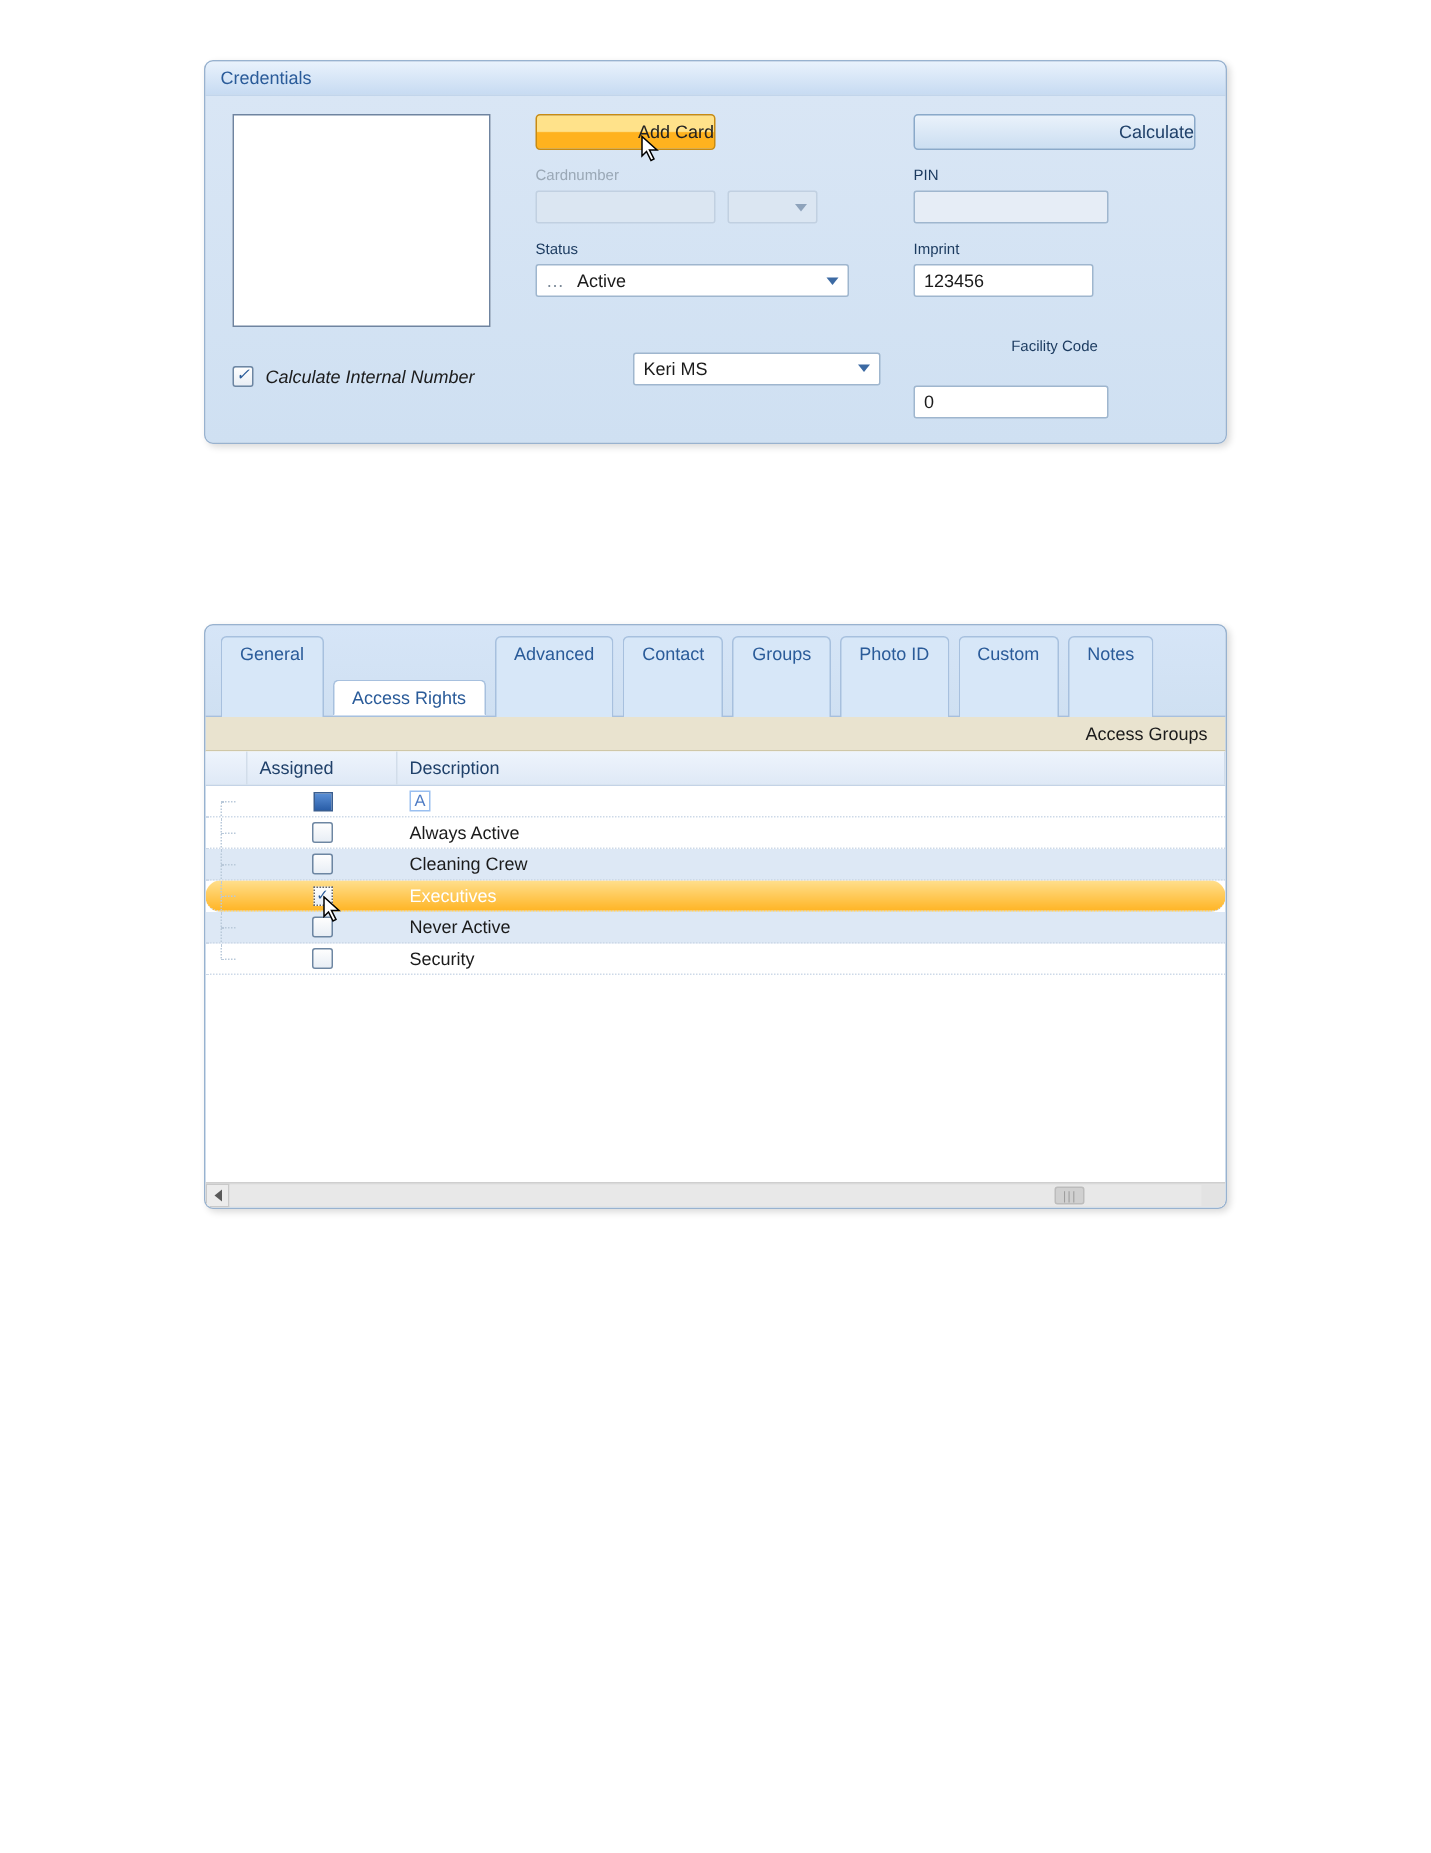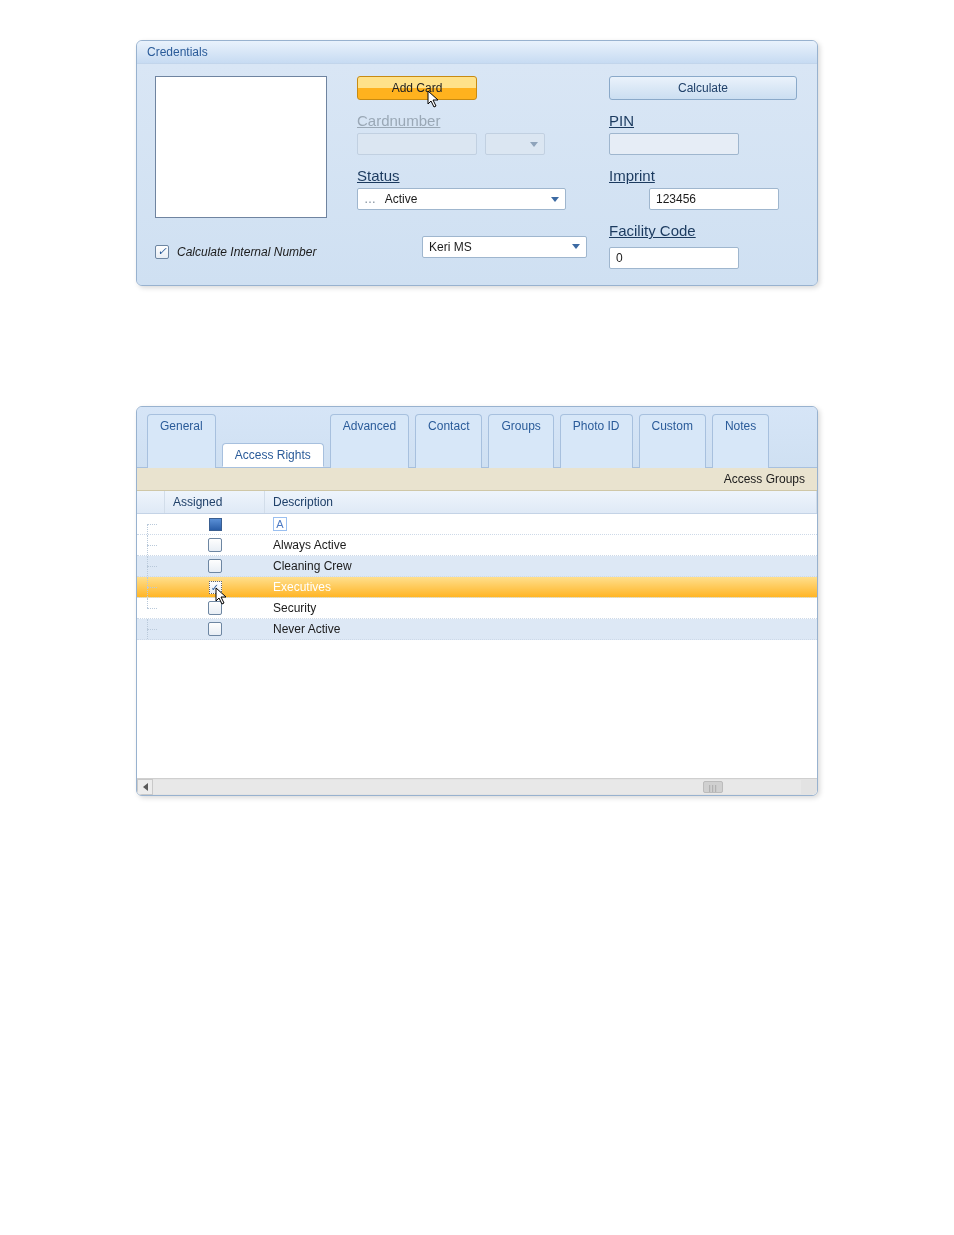--- a/index.html
+++ b/index.html
@@ -117,23 +117,22 @@
   }
 
   .col {
     display: flex;
     flex-direction: column;
     gap: 4px;
   }
 
   .label {
     color: var(--label);
-    font-size: 15px;
+    font-size: 10px;
     margin-top: 4px;
-    text-decoration: underline;
   }
   .label.disabled {
     color: var(--disabled-label);
   }
 
   .text-input, .dropdown {
     height: 22px;
     border: 1px solid var(--input-border);
     background: var(--input-bg);
     border-radius: 2px;
@@ -176,21 +175,21 @@
 
   .btn {
     height: 24px;
     min-width: 120px;
     border: 1px solid var(--btn-border);
     border-radius: 3px;
     background: linear-gradient(to bottom, var(--btn-bg-top), var(--btn-bg-bot));
     color: #20416a;
     display: inline-flex;
     align-items: center;
-    justify-content: center;
+    justify-content: flex-end;
     cursor: default;
     box-sizing: border-box;
   }
   .btn.addcard {
     background: linear-gradient(to bottom, var(--addcard-top) 0%, var(--addcard-top) 48%, var(--addcard-bot) 52%, var(--addcard-bot) 100%);
     border-color: var(--addcard-border);
     color: #222;
   }
   .cursor-svg {
     position: absolute;
@@ -209,22 +208,23 @@
     grid-column: 2;
     display: flex;
     align-items: center;
     justify-content: flex-end;
     margin-top: 6px;
   }
 
   .facility-block {
     display: flex;
     flex-direction: column;
-    gap: 8px;
-    margin-top: 0;
+    gap: 20px;
+    margin-top: 16px;
+    text-align: center;
   }
 
   
   .tabs-panel {
     background: #e5eefa;
   }
   .tabstrip {
     display: flex;
     gap: 6px;
     padding: 6px 10px 0 10px;
@@ -282,20 +282,21 @@
     display: grid;
     grid-template-columns: 28px 100px 1fr;
     align-items: center;
     height: 20px;
     border-bottom: 1px dotted #cdd9e8;
   }
   .grid .row.alt { background: var(--row-alt); }
   .grid .row.sel {
     background: linear-gradient(to bottom, var(--row-sel-top), var(--row-sel-bot));
     color: #ffffff;
+    border-radius: 10px;
   }
 
   .grid .tree-cell {
     position: relative;
     height: 100%;
   }
   .grid .tree-cell::before {
     content: "";
     position: absolute;
     left: 10px;
@@ -462,21 +463,21 @@
         <span class="btn">
           <span>Calculate</span>
         </span>
       </div>
       <div class="cred-right" style="grid-row:2;">
         <span class="label">PIN</span>
         <div class="text-input" style="width:130px; background:#e6edf6;"></div>
       </div>
       <div class="cred-right" style="grid-row:3;">
         <span class="label">Imprint</span>
-        <div class="text-input" style="width:130px;margin-left:40px;">123456</div>
+        <div class="text-input" style="width:120px;">123456</div>
       </div>
       <div class="cred-right facility-block" style="grid-row:4;">
         <span class="label">Facility Code</span>
         <div class="text-input" style="width:130px;">0</div>
       </div>
 
       <div class="calc-row" style="grid-row:4;">
         <span class="checkbox checked"></span>
         <span>Calculate Internal Number</span>
         <div style="flex:1;"></div>
@@ -556,37 +557,37 @@
           <div class="desc-cell">
             <span>Executives</span>
           </div>
           <span style="position:absolute; left:78px; top:10px; pointer-events:none;">
             <svg class="cursor-svg" viewBox="0 0 16 20">
               <path d="M1 1 L1 14 L4 11 L7 17 L9 16 L6 10 L11 10 Z" fill="#ffffff" stroke="#000000" stroke-width="1"></path>
             </svg>
           </span>
         </div>
 
+        <div class="row alt">
+          <div class="tree-cell"></div>
+          <div class="ck-cell">
+              <span class="checkbox"></span>
+            </div>
+          <div class="desc-cell">
+            <span>Never Active</span>
+          </div>
+        </div>
+
         <div class="row last">
           <div class="tree-cell"></div>
           <div class="ck-cell">
               <span class="checkbox"></span>
             </div>
           <div class="desc-cell">
             <span>Security</span>
-          </div>
-        </div>
-
-        <div class="row alt">
-          <div class="tree-cell"></div>
-          <div class="ck-cell">
-              <span class="checkbox"></span>
-            </div>
-          <div class="desc-cell">
-            <span>Never Active</span>
           </div>
         </div>
 
       </div>
 
       <div class="hscroll">
         <span class="arrow">
             <span class="tri-left"></span>
           </span>
         <span class="track">

